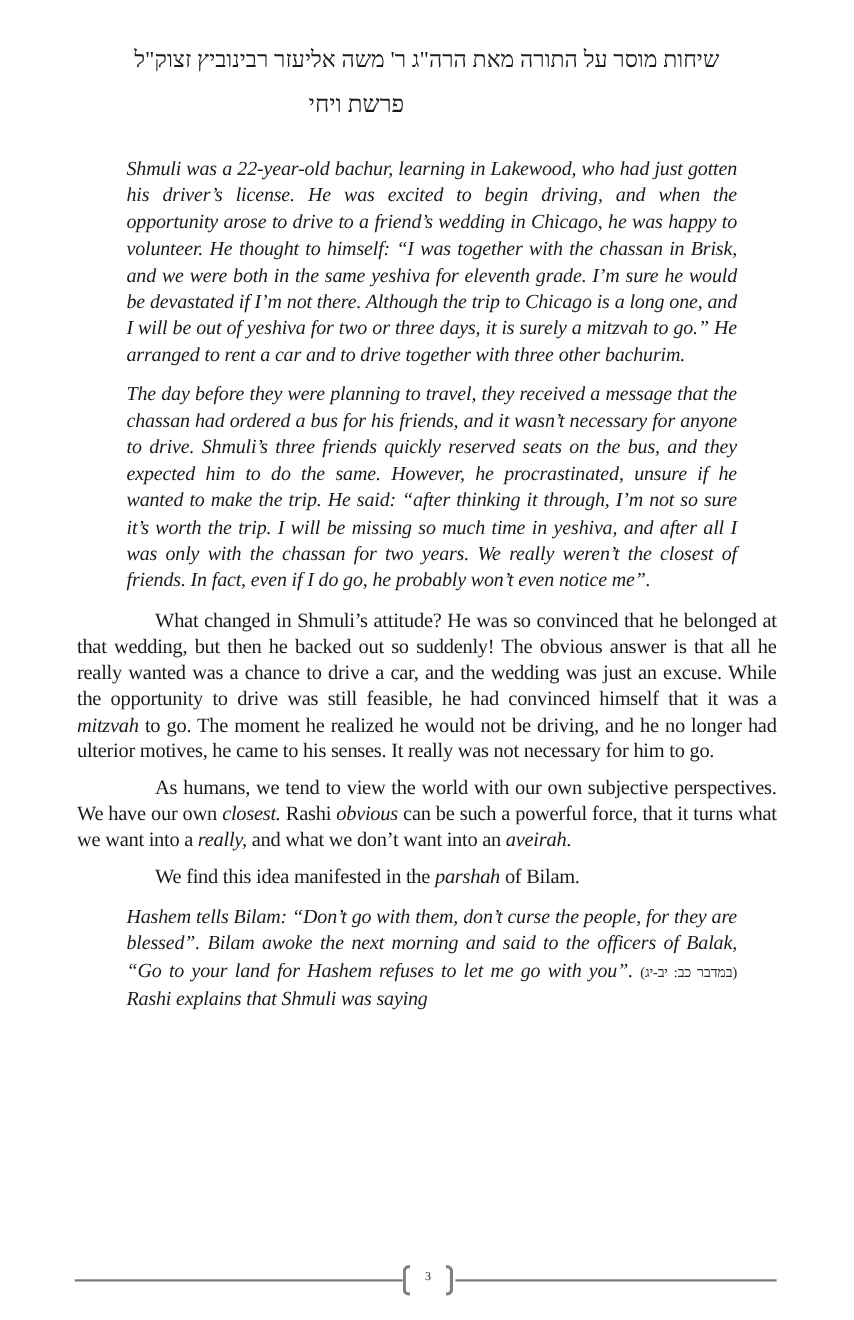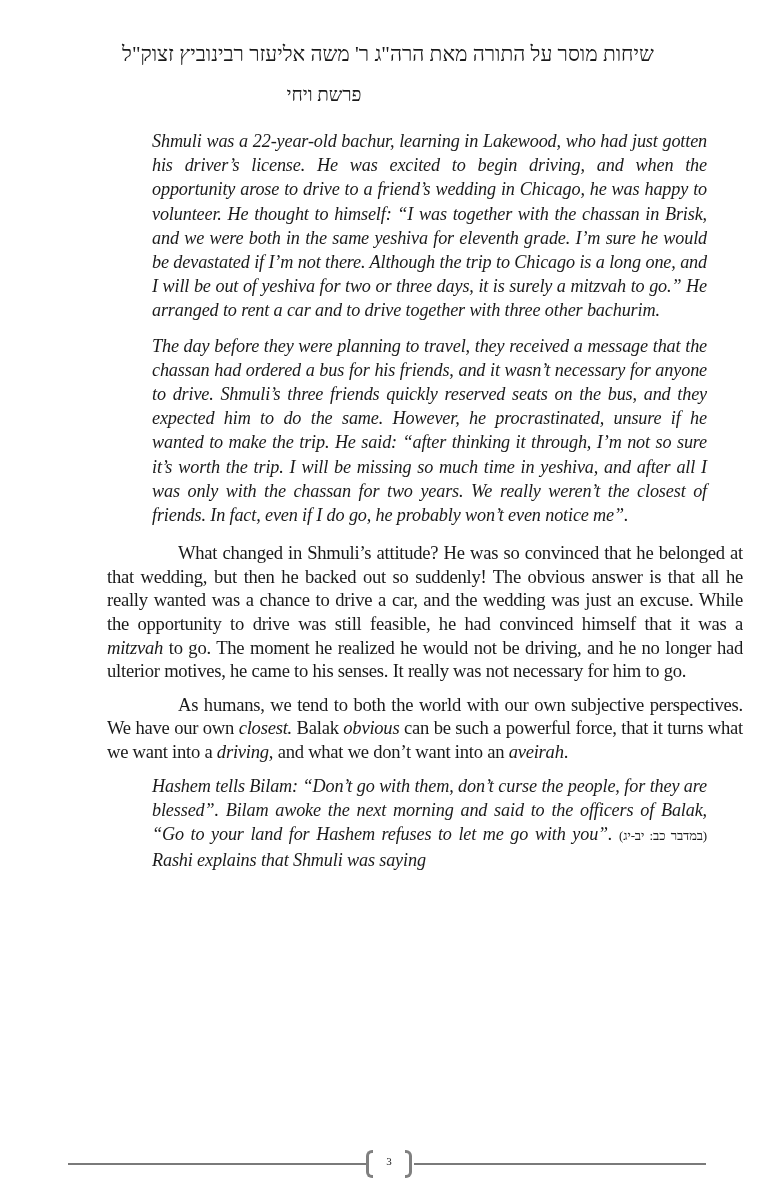--- a/index.html
+++ b/index.html
@@ -29,30 +29,29 @@
       margin: 0;
     }
     .header-subtitle {
       position: absolute;
       top: 82px;
       left: 0;
       width: 648px;
       text-align: center;
       direction: rtl;
       font-family: "Liberation Serif", serif;
-      font-size: 19px;
+      font-size: 22px;
       line-height: 26px;
       margin: 0;
     }
     .content {
       position: absolute;
-      top: 129px;
+      top: 141px;
       left: 70px;
       width: 636px;
-      margin-left: 37px;
     }
     .story {
       margin: 0 36px 0 45px;
       font-style: italic;
       font-size: 18.2px;
       line-height: 24.2px;
       text-align: justify;
       letter-spacing: -0.15px;
     }
     .story p {
@@ -142,22 +141,23 @@
 <div class="header-subtitle">פרשת ויחי</div>
 
 <div class="content">
   <div class="story">
     <p>Shmuli was a 22-year-old bachur, learning in Lakewood, who had just gotten his driver’s license. He was excited to begin driving, and when the opportunity arose to drive to a friend’s wedding in Chicago, he was happy to volunteer. He thought to himself: “I was together with the chassan in Brisk, and we were both in the same yeshiva for eleventh grade. I’m sure he would be devastated if I’m not there. Although the trip to Chicago is a long one, and I will be out of yeshiva for two or three days, it is surely a mitzvah to go.” He arranged to rent a car and to drive together with three other bachurim.</p>
     <p>The day before they were planning to travel, they received a message that the chassan had ordered a bus for his friends, and it wasn’t necessary for anyone to drive. Shmuli’s three friends quickly reserved seats on the bus, and they expected him to do the same. However, he procrastinated, unsure if he wanted to make the trip. He said: “after thinking it through, I’m not so sure it’s worth the trip. I will be missing so much time in yeshiva, and after all I was only with the chassan for two years. We really weren’t the closest of friends. In fact, even if I do go, he probably won’t even notice me”.</p>
   </div>
 
   <p class="body-para mt"><span>What changed in Shmuli’s attitude? He was so convinced that he belonged at that wedding, but then he backed out so suddenly! The obvious answer is that all he really wanted was a chance to drive a car, and the wedding was just an excuse. While the opportunity to drive was still feasible, he had convinced himself that it was a </span><em>mitzvah</em><span> to go. The moment he realized he would not be driving, and he no longer had ulterior motives, he came to his senses. It really was not necessary for him to go.</span></p>
 
-  <p class="body-para"><span>As humans, we tend to both the world with our own subjective perspectives. We have our own </span><em>closest.</em><span> Balak </span><em>obvious</em><span> can be such a powerful force, that it turns what we want into a </span><em>driving,</em><span> and what we don’t want into an </span><em>aveirah</em><span>.</span></p>
+  <p class="body-para"><span>As humans, we tend to view the world with our own subjective perspectives. We have our own </span><em>closest.</em><span> Rashi </span><em>obvious</em><span> can be such a powerful force, that it turns what we want into a </span><em>really,</em><span> and what we don’t want into an </span><em>aveirah</em><span>.</span></p>
 
+  <p class="body-para last"><span>We find this idea manifested in the </span><em>parshah</em><span> of Bilam.</span></p>
 
   <div class="story second">
     <p><span>Hashem tells Bilam: “Don’t go with them, don’t curse the people, for they are blessed”. Bilam awoke the next morning and said to the officers of Balak, “Go to your land for Hashem refuses to let me go with you”. </span><span class="heb">(במדבר כב: יב-יג)</span><span> Rashi explains that Shmuli was saying</span></p>
   </div>
 </div>
 
 <div class="footer">
   <div class="footer-line-left"></div>
   <div class="bracket-left"></div>
   <div class="page-number">3</div>

